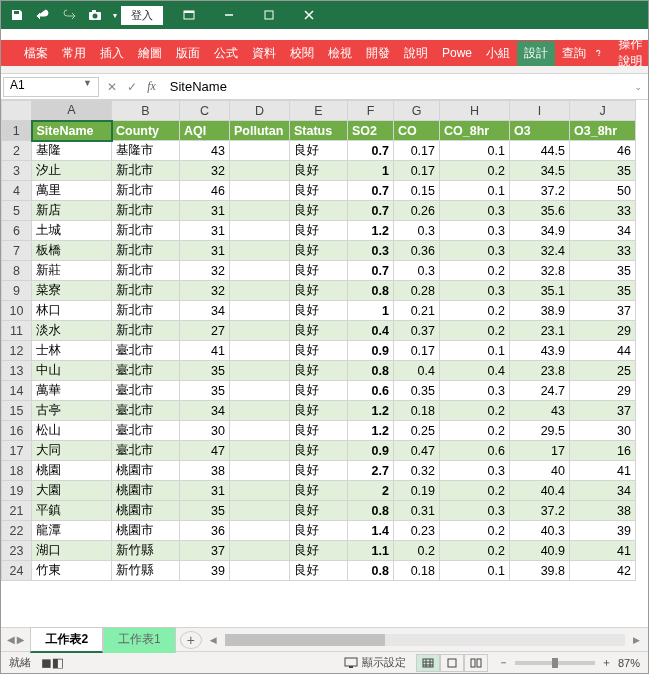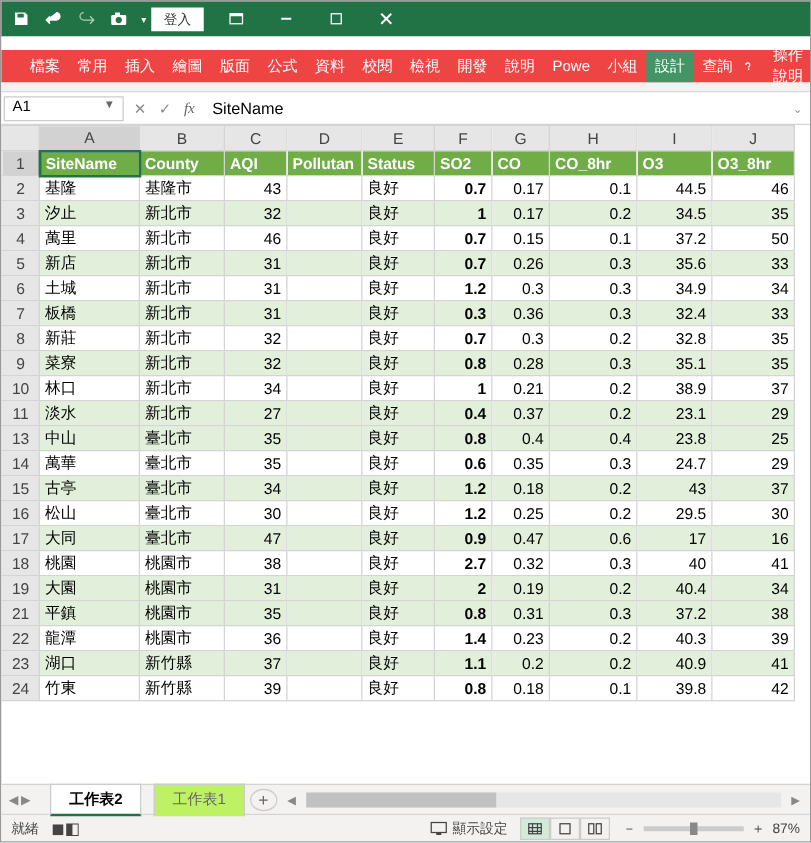--- a/index.html
+++ b/index.html
@@ -36,23 +36,23 @@
 .data-row td { padding: 0 4px; }
 .data-row.even td { background: #E2EFDA; }
 .data-row.odd td { background: #fff; }
 .data-row td.num { text-align: right; }
 .data-row td.txt { text-align: left; }
 .selected-cell { outline: 2px solid #217346; outline-offset: -1px; }
 .col-A { width: 80px; } .col-B { width: 68px; } .col-C { width: 50px; } .col-D { width: 60px; } .col-E { width: 58px; } .col-F { width: 46px; font-weight: bold; } .col-G { width: 46px; } .col-H { width: 70px; } .col-I { width: 60px; } .col-J { width: 66px; }
 .sheet-tabs { height: 24px; background: #f3f2f1; border-top: 1px solid #d4d4d4; display: flex; align-items: center; font-size: 12px; }
 .sheet-nav { display: flex; gap: 2px; padding: 0 6px; color: #888; }
 .sheet-nav span { cursor: pointer; font-size: 10px; }
-.sheet-tab { padding: 3px 14px; border: 1px solid #ccc; border-bottom: none; background: #fff; cursor: pointer; position: relative; margin-left: 10px; }
+.sheet-tab { padding: 3px 14px; border: 1px solid #ccc; border-bottom: none; background: #fff; cursor: pointer; position: relative; }
 .sheet-tab.active { border-bottom: 2px solid #217346; font-weight: bold; }
-.sheet-tab.inactive { background: #bef264; color: #666; }
+.sheet-tab.inactive { background: #86efac; color: #666; }
 .add-sheet { padding: 0 10px; color: #666; cursor: pointer; font-size: 14px; border: 1px solid #ccc; border-radius: 50%; width: 18px; height: 18px; display: flex; align-items: center; justify-content: center; margin-left: 4px; }
 .hscroll { flex: 1; display: flex; align-items: center; padding: 0 8px; }
 .hscroll-track { flex: 1; height: 12px; background: #e6e6e6; position: relative; margin: 0 8px; }
 .hscroll-thumb { position: absolute; left: 0; width: 40%; height: 100%; background: #c1c1c1; }
 .statusbar { height: 22px; background: #f3f2f1; border-top: 1px solid #d4d4d4; display: flex; align-items: center; font-size: 11px; padding: 0 8px; gap: 10px; color: #444; }
 .statusbar .sp { flex: 1; }
 .views { display: flex; gap: 0; }
 .views .v { width: 24px; height: 18px; border: 1px solid #ccc; display: flex; align-items: center; justify-content: center; cursor: pointer; font-size: 10px; }
 .views .v.active { background: #d2eadb; }
 .zoom { display: flex; align-items: center; gap: 6px; }
@@ -308,20 +308,33 @@
             <td class="txt col-B">新北市</td>
             <td class="num col-C">27</td>
             <td class="txt col-D"></td>
             <td class="txt col-E">良好</td>
             <td class="num col-F">0.4</td>
             <td class="num col-G">0.37</td>
             <td class="num col-H">0.2</td>
             <td class="num col-I">23.1</td>
             <td class="num col-J">29</td>
           </tr>
+          <tr class="data-row odd">
+            <th class="rowhdr">12</th>
+            <td class="txt col-A">士林</td>
+            <td class="txt col-B">臺北市</td>
+            <td class="num col-C">41</td>
+            <td class="txt col-D"></td>
+            <td class="txt col-E">良好</td>
+            <td class="num col-F">0.9</td>
+            <td class="num col-G">0.17</td>
+            <td class="num col-H">0.1</td>
+            <td class="num col-I">43.9</td>
+            <td class="num col-J">44</td>
+          </tr>
           <tr class="data-row even">
             <th class="rowhdr">13</th>
             <td class="txt col-A">中山</td>
             <td class="txt col-B">臺北市</td>
             <td class="num col-C">35</td>
             <td class="txt col-D"></td>
             <td class="txt col-E">良好</td>
             <td class="num col-F">0.8</td>
             <td class="num col-G">0.4</td>
             <td class="num col-H">0.4</td>

